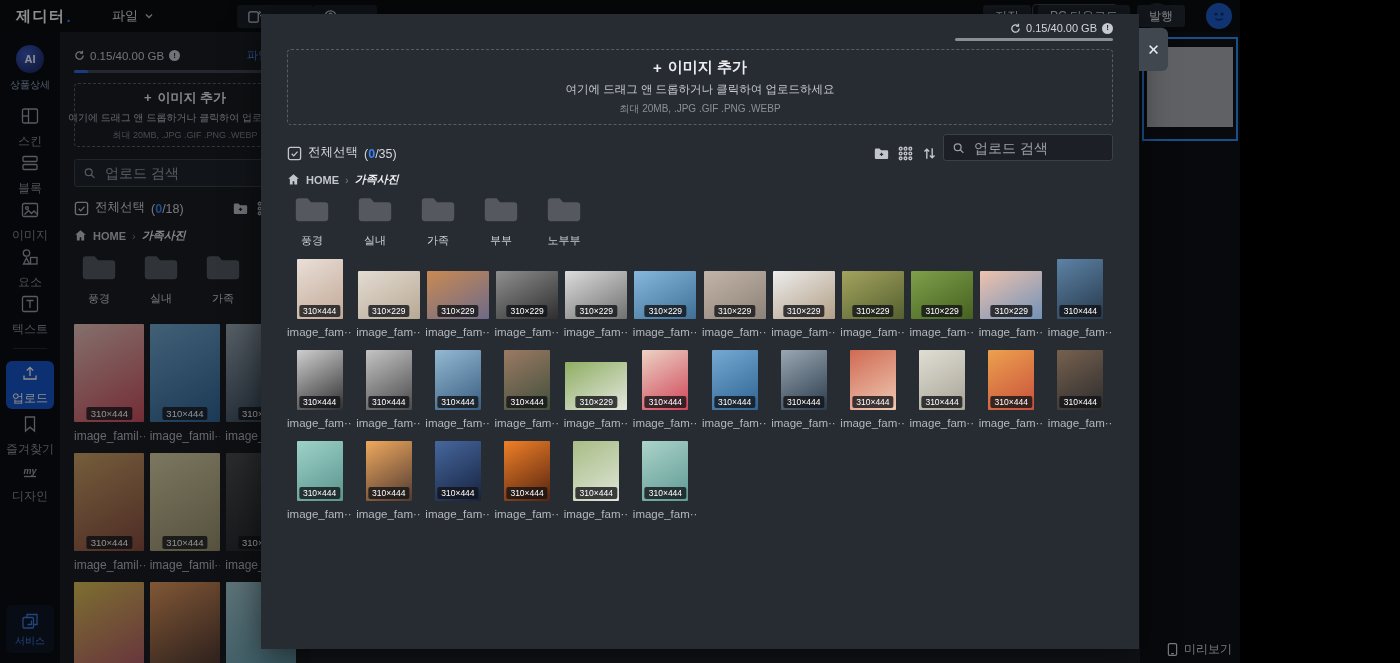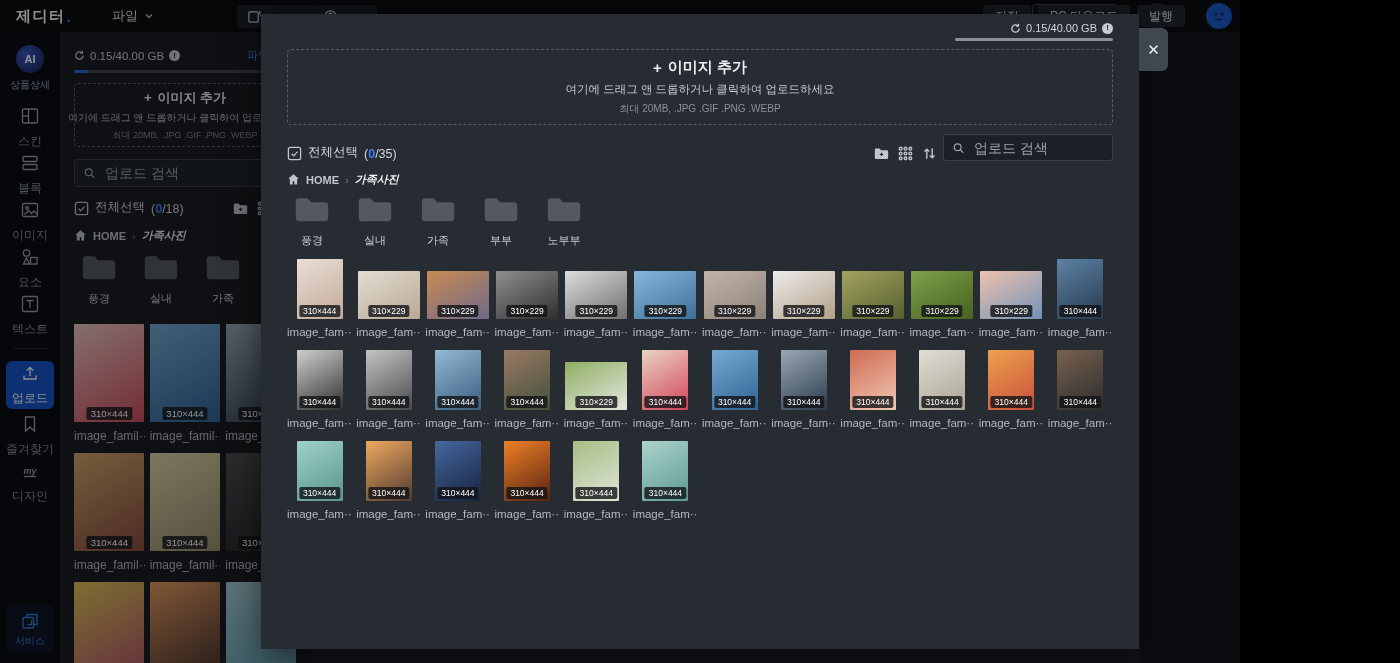--- a/index.html
+++ b/index.html
@@ -395,20 +395,32 @@
         <div class="fcard">
           <div class="fimg-box">
             <div class="fimg" style="width:70px;height:98px;background:linear-gradient(150deg,#a5ccd4,#5e98a8)"></div>
           </div>
         </div>
       </div>
   </div>
 
   <div class="canvas"></div>
 
+  <div class="right-panel">
+    <div class="preview-box">
+        <div class="pv-inner"></div>
+      </div>
+    <div class="preview-row">
+      <svg viewBox="0 0 12 16">
+          <rect x="1.5" y="1.5" width="9" height="13" rx="1.5"></rect>
+          <line x1="4.5" y1="12.5" x2="7.5" y2="12.5"></line>
+        </svg>
+      <span>미리보기</span>
+    </div>
+  </div>
   <div class="page-corner"></div>
 
   <div class="overlay"></div>
 
   <div class="modal">
     <div class="close-tab">
         <span>✕</span>
       </div>
     <div class="modal-body">
       <div class="storage-row m-storage">

